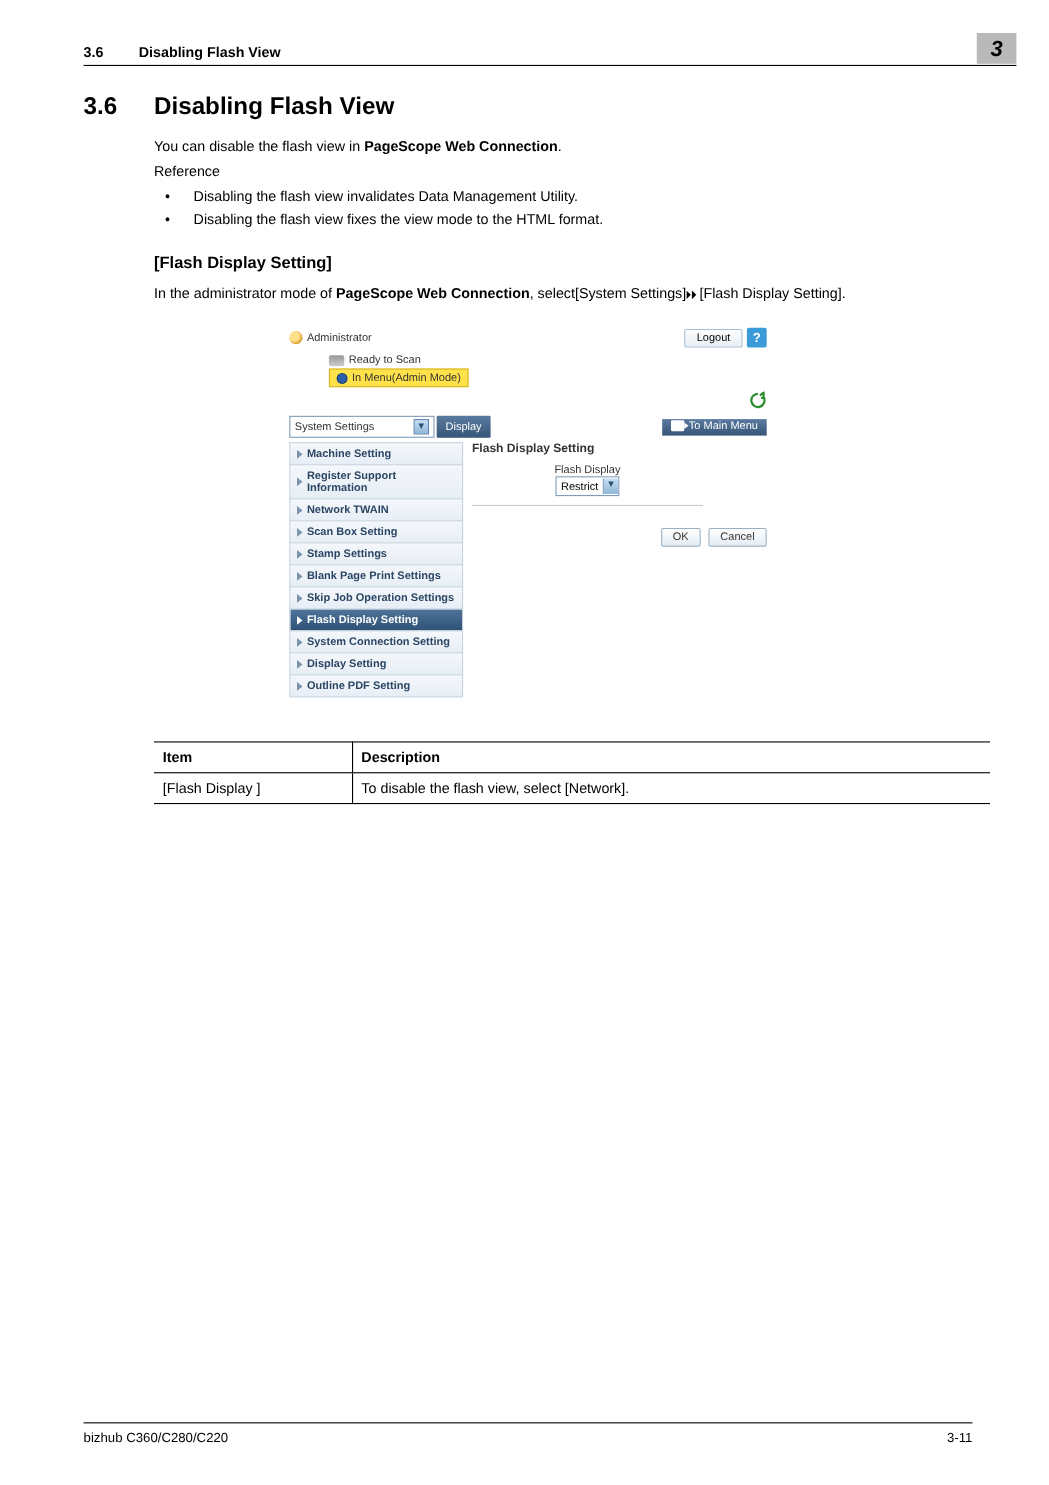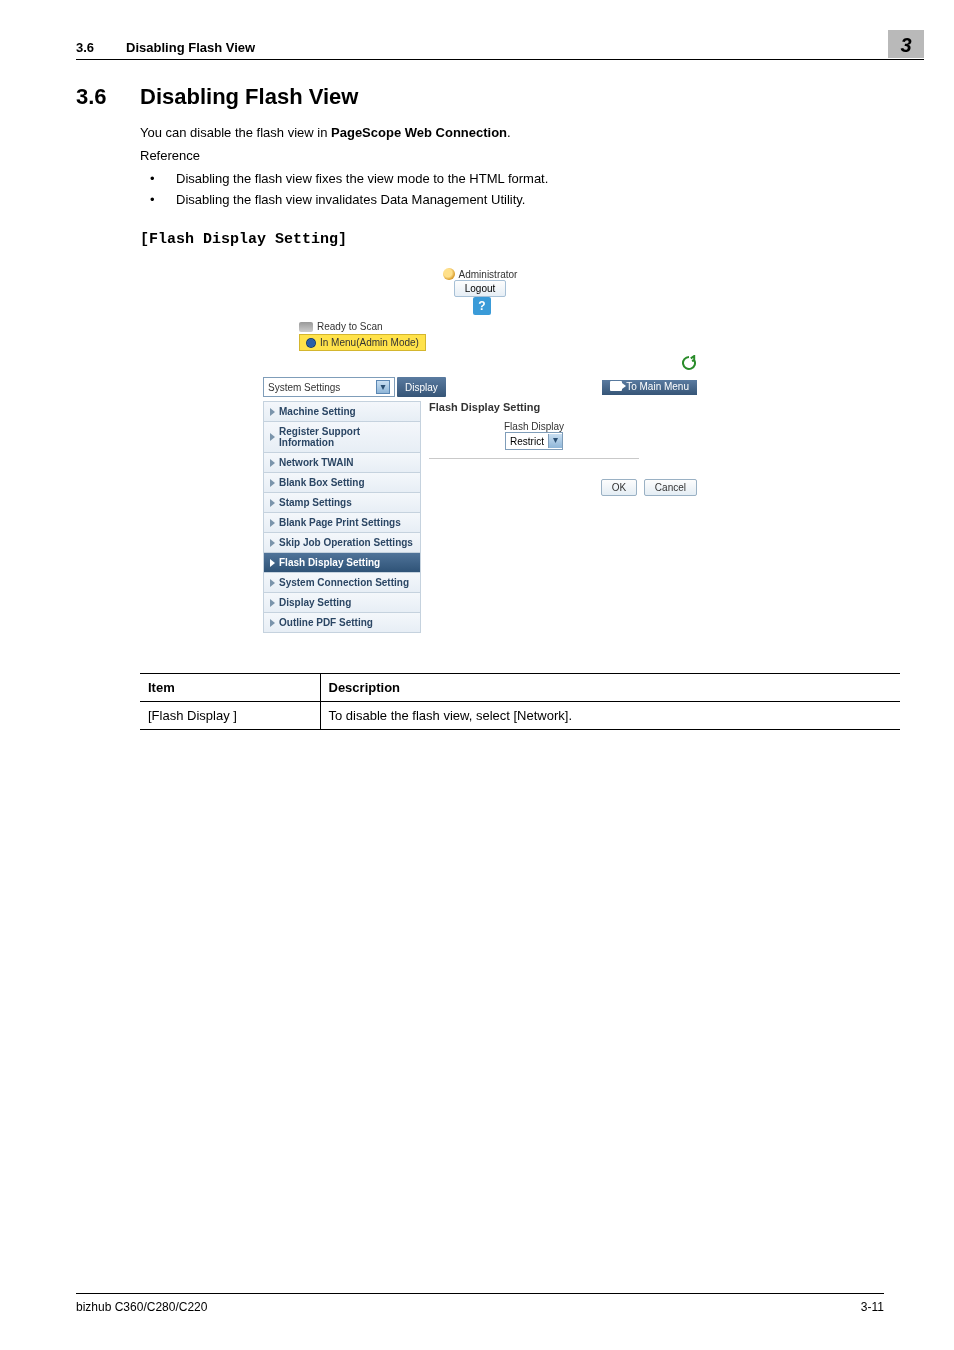--- a/index.html
+++ b/index.html
@@ -41,37 +41,36 @@
   }
   .content { position: absolute; top: 84px; left: 76px; right: 70px; }
   .h-row { display: flex; align-items: baseline; margin-bottom: 14px; }
   .h-num { font-size: 22px; font-weight: bold; width: 64px; }
   .h-title { font-size: 22px; font-weight: bold; }
   .body-text { margin-left: 64px; font-size: 13px; line-height: 1.45; }
   .body-text p { margin-bottom: 4px; }
   ul.bullets { list-style: none; margin-top: 2px; }
   ul.bullets li { position: relative; padding-left: 36px; margin-bottom: 2px; }
   ul.bullets li::before { content: "\2022"; position: absolute; left: 10px; top: 0; font-size: 13px; }
-  .subhead { margin-left: 64px; font-size: 15px; font-weight: bold; margin-top: 22px; margin-bottom: 10px; font-family: Liberation Mono, monospace; }
+  .subhead { margin-left: 64px; font-size: 15px; font-weight: bold; margin-top: 22px; margin-bottom: 10px; }
   .arrows { display: inline-block; vertical-align: -1px; }
 
   
   .screenshot {
     display: block;
     margin: 16px auto 0 auto;
     width: 450px;
     border: none;
     font-size: 10px;
     color: #333;
   }
   .ss-top {
     display: flex;
     align-items: center;
     padding: 4px 8px 2px 8px;
-    flex-direction: column;
   }
   .ss-top-left { flex: 1; display: flex; align-items: center; gap: 4px; }
   .ss-admin-icon { width: 12px; height: 12px; background: radial-gradient(circle at 40% 40%, #ffe08a 40%, #d89b2a 70%); border-radius: 50%; }
   .ss-logout-btn {
     border: 1px solid #a7c0d6;
     background: linear-gradient(#fdfdfd,#e6eef5);
     padding: 2px 10px;
     font-size: 10px;
     border-radius: 2px;
   }
@@ -239,27 +238,34 @@
     <span class="h-num">3.6</span>
     <span class="h-title">Disabling Flash View</span>
   </div>
 
   <div class="body-text">
     <p>
       <span>You can disable the flash view in </span><strong>PageScope Web Connection</strong><span>.</span>
     </p>
     <p>Reference</p>
     <ul class="bullets">
+      <li>Disabling the flash view invalidates Data Management Utility.</li>
       <li>Disabling the flash view fixes the view mode to the HTML format.</li>
-      <li>Disabling the flash view invalidates Data Management Utility.</li>
     </ul>
   </div>
 
   <div class="subhead">[Flash Display Setting]</div>
 
+  <div class="body-text">
+    <p>
+      <span>In the administrator mode of </span><strong>PageScope Web Connection</strong><span>, select[System Settings]</span><span class="arrows"><svg width="12" height="8" viewBox="0 0 12 8">
+            <path d="M0 0 L4 4 L0 8 Z M5 0 L9 4 L5 8 Z" fill="#000"></path>
+          </svg></span><span>[Flash Display Setting].</span>
+    </p>
+  </div>
 
   <div class="screenshot">
     <div class="ss-top">
       <div class="ss-top-left">
         <span class="ss-admin-icon"></span>
         <span>Administrator</span>
       </div>
       <button class="ss-logout-btn">Logout</button>
       <div class="ss-help">?</div>
     </div>
@@ -307,21 +313,21 @@
         <div class="ss-side-item">
             <span class="tri"></span>
             <strong>Register Support Information</strong>
           </div>
         <div class="ss-side-item">
             <span class="tri"></span>
             <strong>Network TWAIN</strong>
           </div>
         <div class="ss-side-item">
             <span class="tri"></span>
-            <strong>Blank Box Setting</strong>
+            <strong>Scan Box Setting</strong>
           </div>
         <div class="ss-side-item">
             <span class="tri"></span>
             <strong>Stamp Settings</strong>
           </div>
         <div class="ss-side-item">
             <span class="tri"></span>
             <strong>Blank Page Print Settings</strong>
           </div>
         <div class="ss-side-item">

